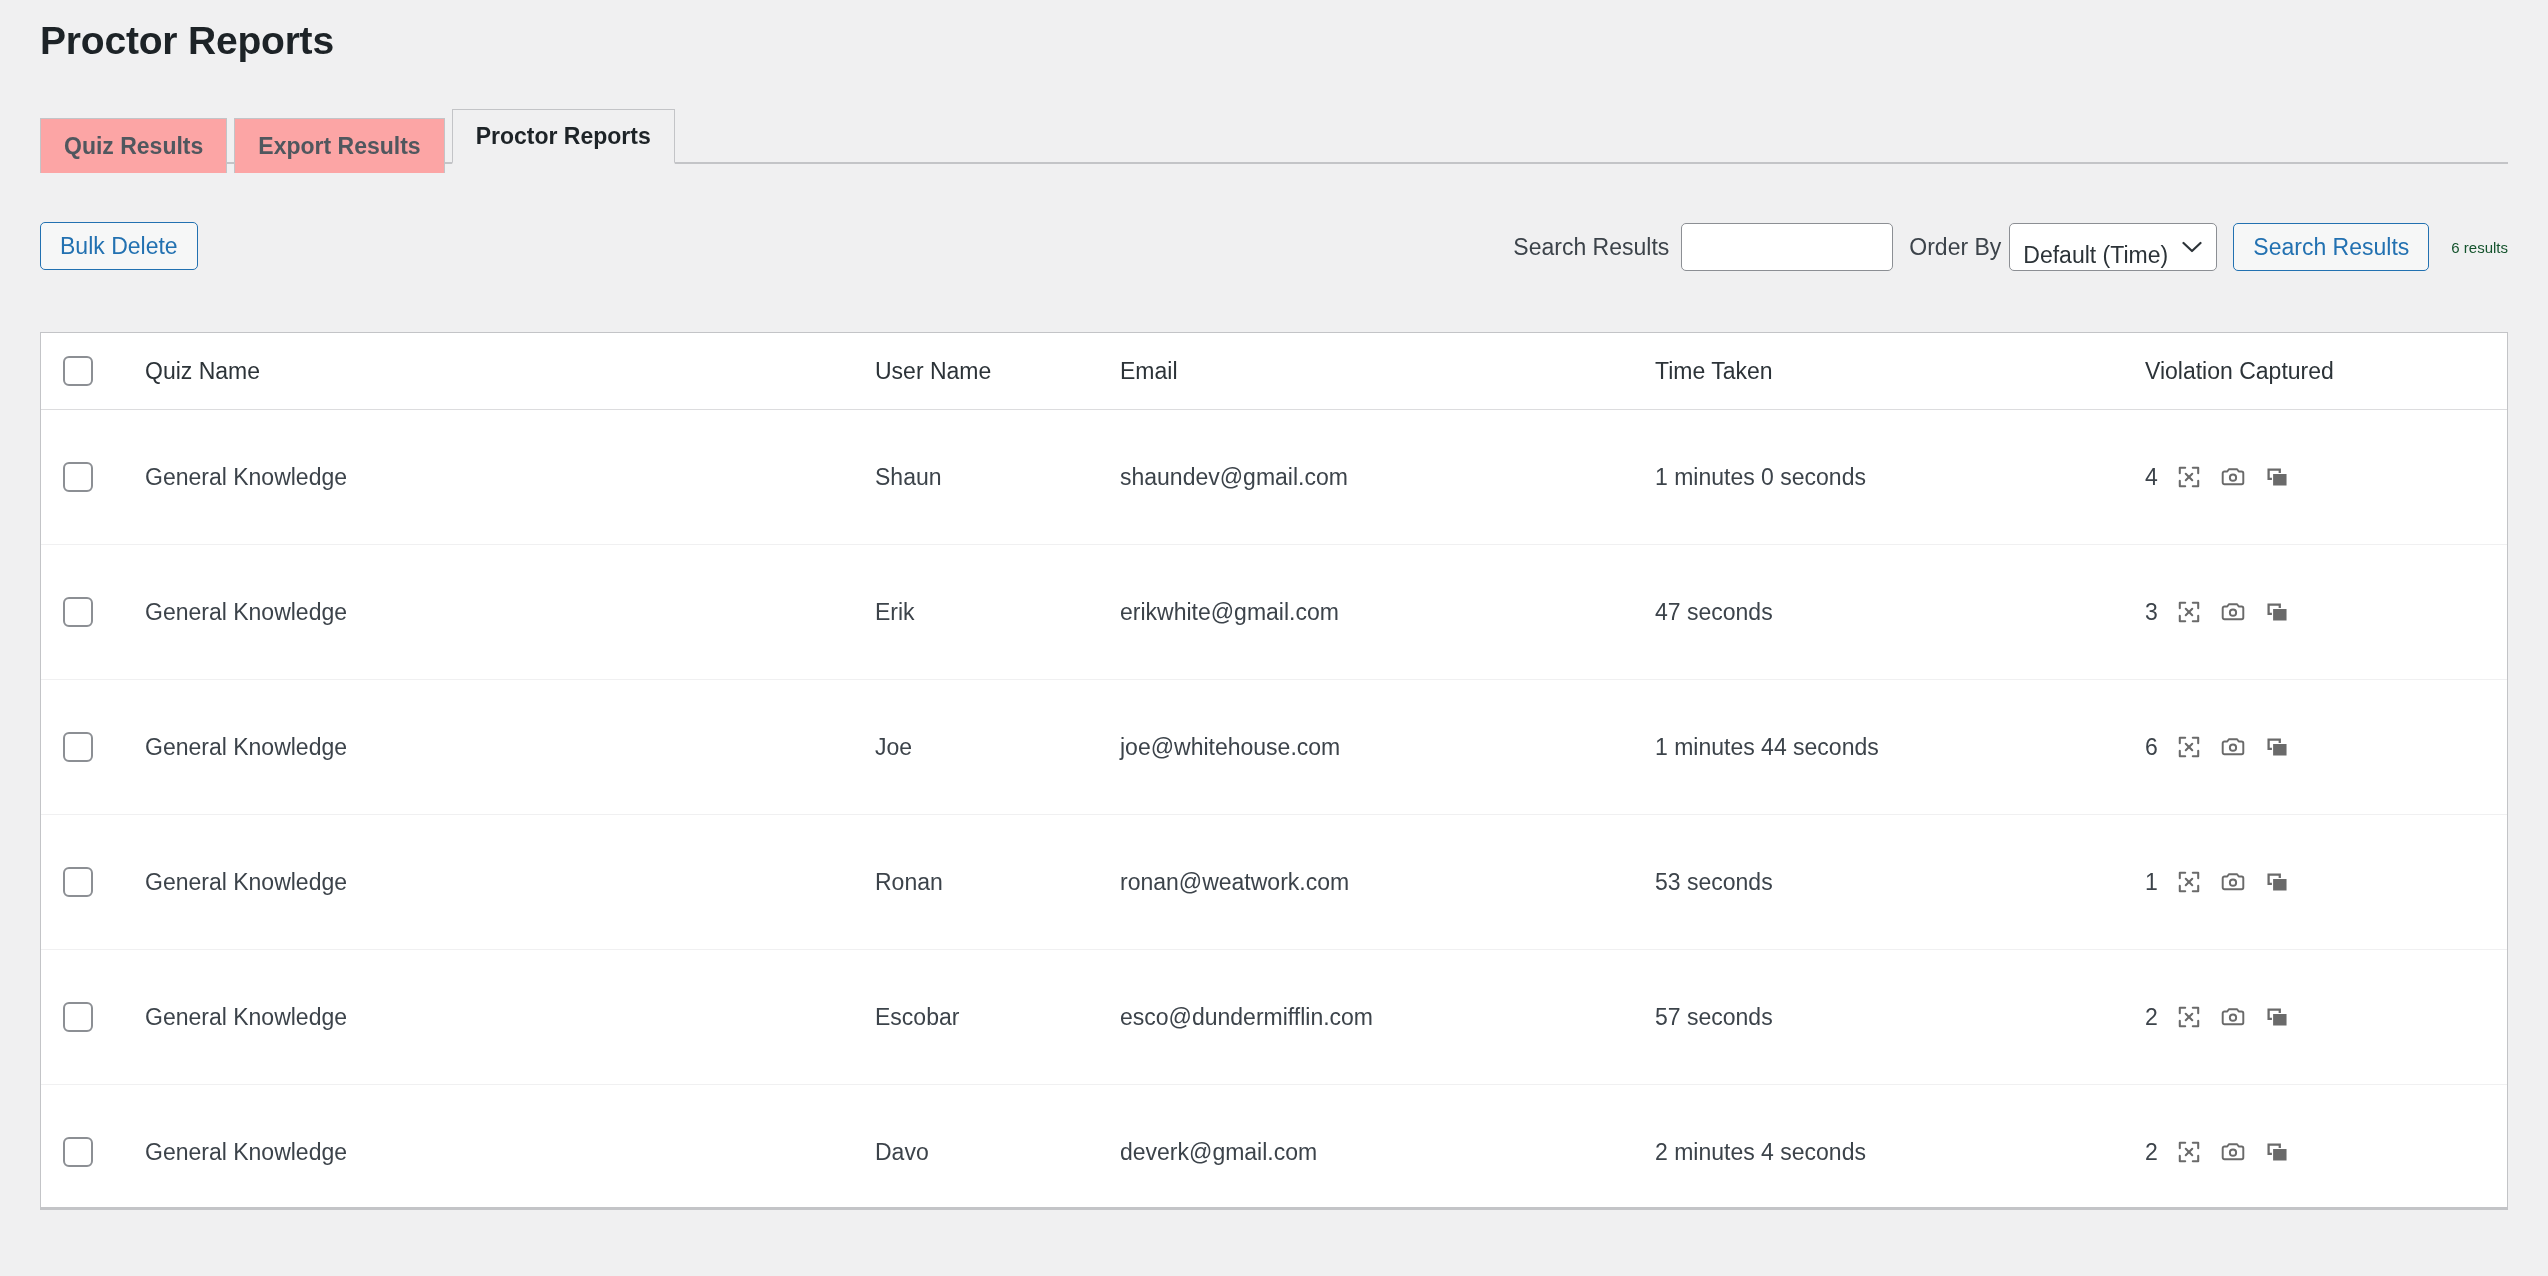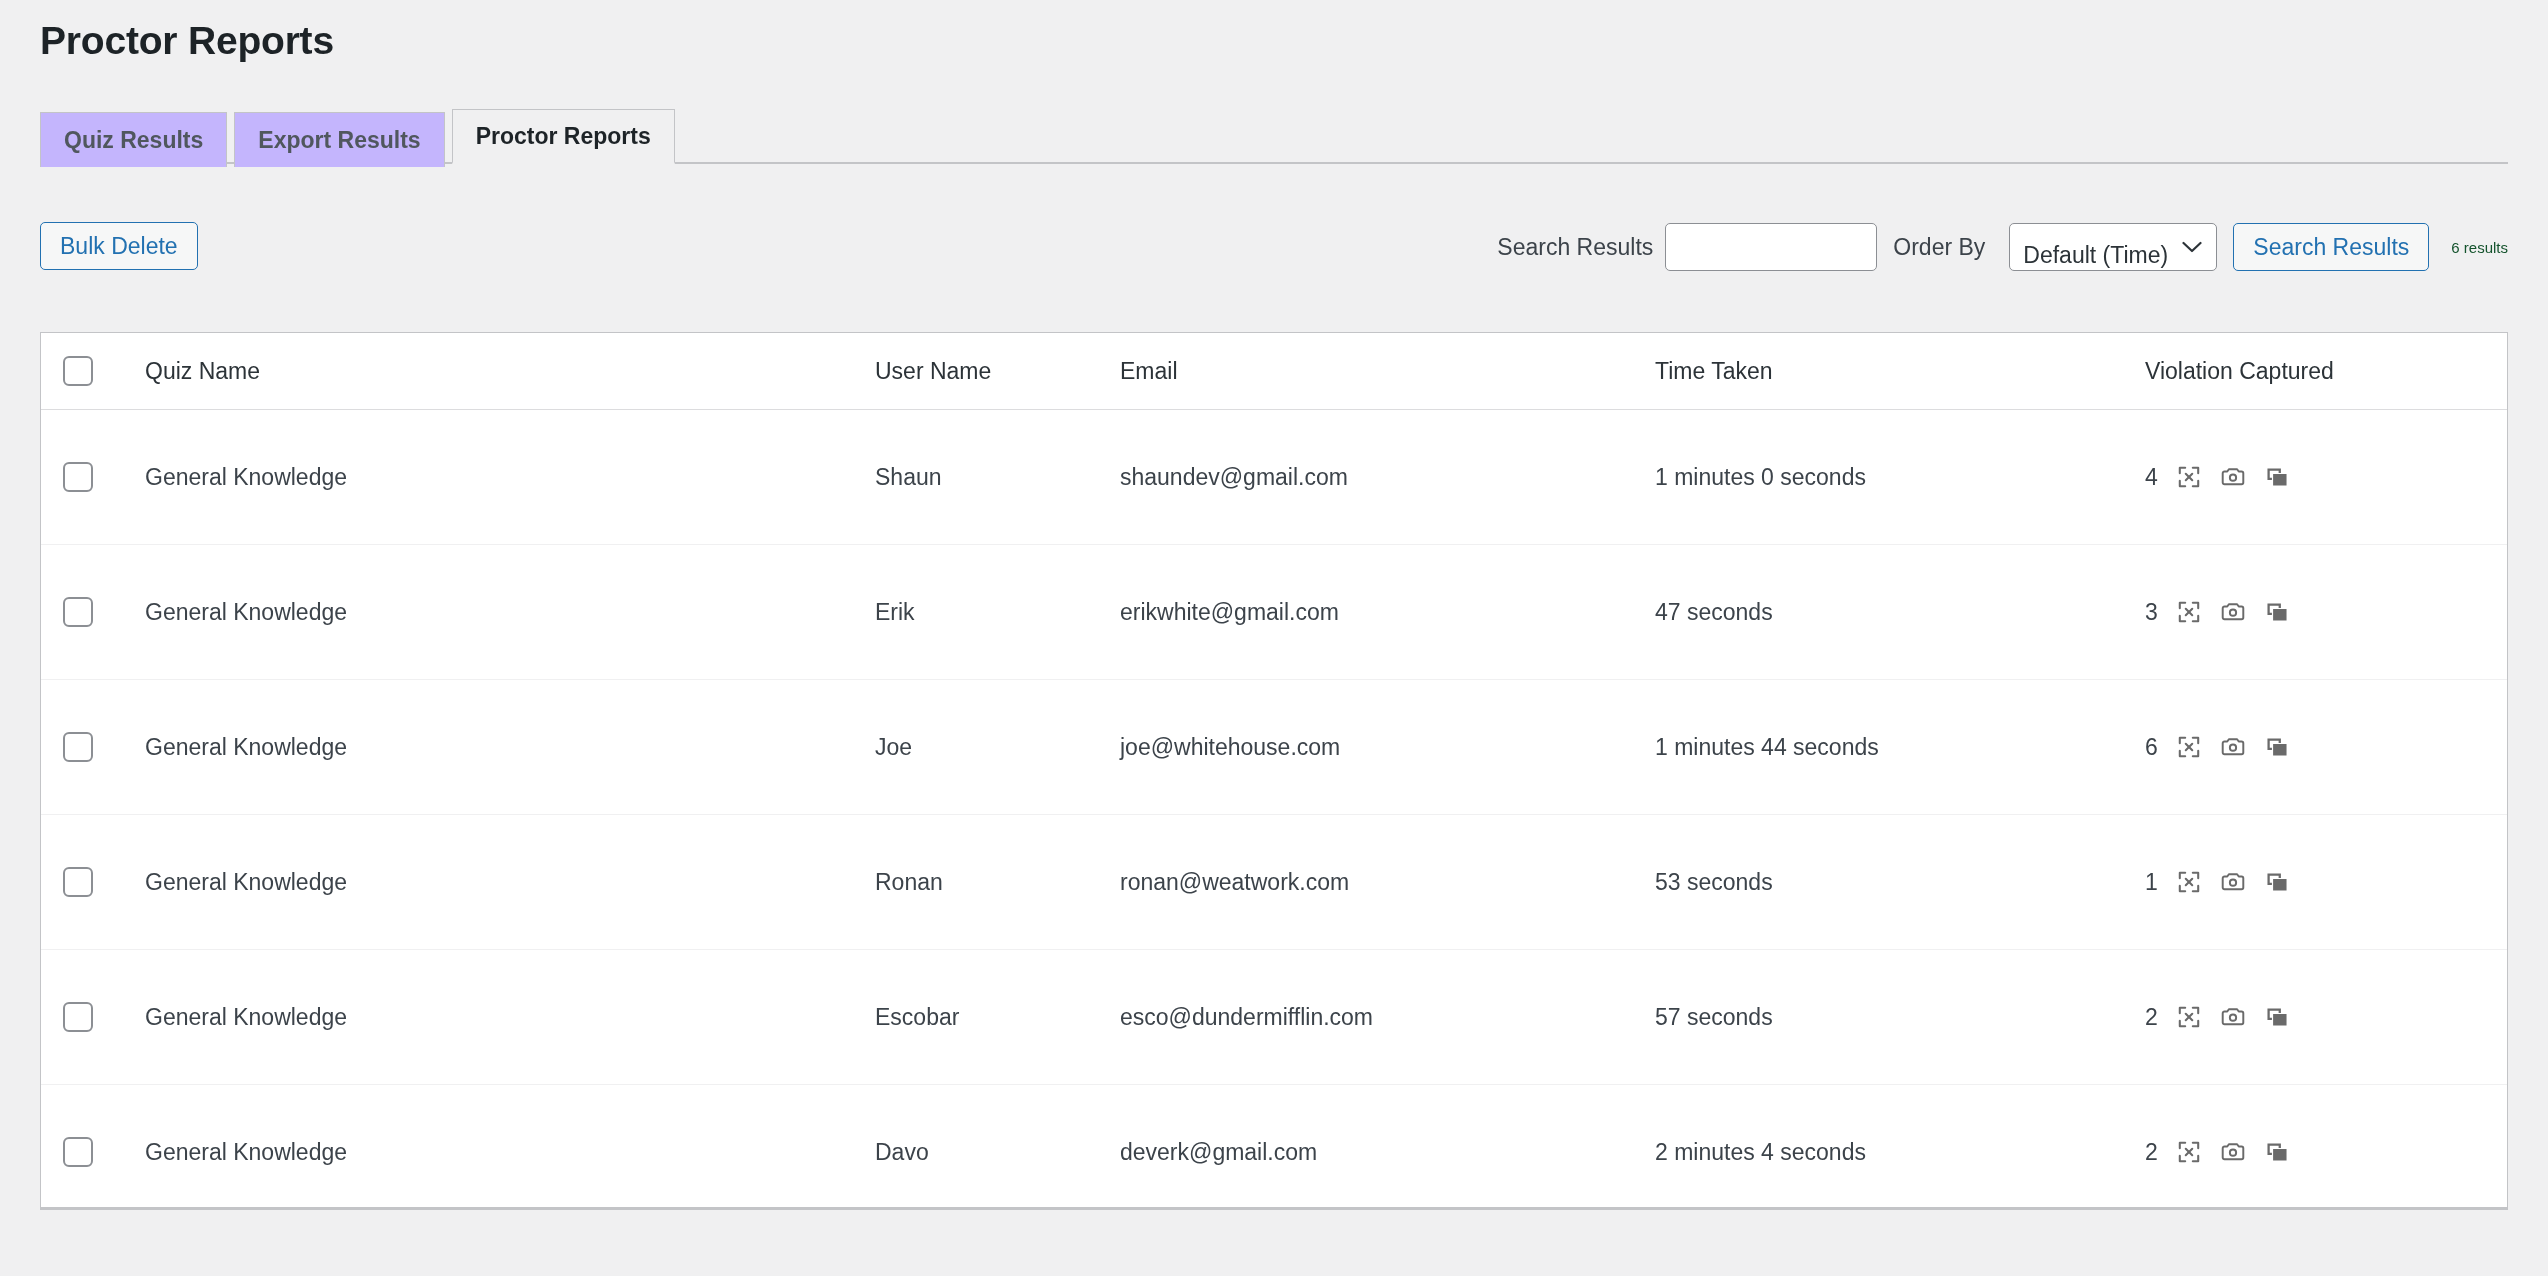--- a/index.html
+++ b/index.html
@@ -42,33 +42,33 @@
     width: 2468px;
     height: 56px;
     border-bottom: 2px solid #c3c4c7;
     display: flex;
     align-items: flex-end;
     box-sizing: border-box;
   }
   .tab {
     height: 55px;
     box-sizing: border-box;
-    background: #c4b5fd;
+    background: #fca5a5;
     border: 1px solid #c3c4c7;
     border-bottom: none;
     color: #50575e;
     font-size: 23px;
     font-weight: 600;
     display: flex;
     align-items: center;
     padding: 0 23px;
     margin-right: 7px;
     line-height: 1;
     position: relative;
-    top: 5px;
+    top: 11px;
     cursor: pointer;
   }
   .tab.active {
     background: #f0f0f1;
     color: #1d2327;
     border-color: #c3c4c7;
     border-bottom: 2px solid #f0f0f1;
     top: 2px;
     z-index: 3;
   }
@@ -125,21 +125,21 @@
     background: #fff;
     font-size: 22px;
     font-family: "Liberation Sans", sans-serif;
     padding: 0 10px;
     color: #2c3338;
     outline: none;
   }
   .order-by-label {
     font-size: 23px;
     color: #3c434a;
-    margin: 0 24px 0 16px;
+    margin: 0 8px 0 16px;
     white-space: nowrap;
   }
   .select-wrap {
     position: relative;
     height: 48px;
   }
   .order-select {
     height: 48px;
     box-sizing: border-box;
     border: 1px solid #8c8f94;

